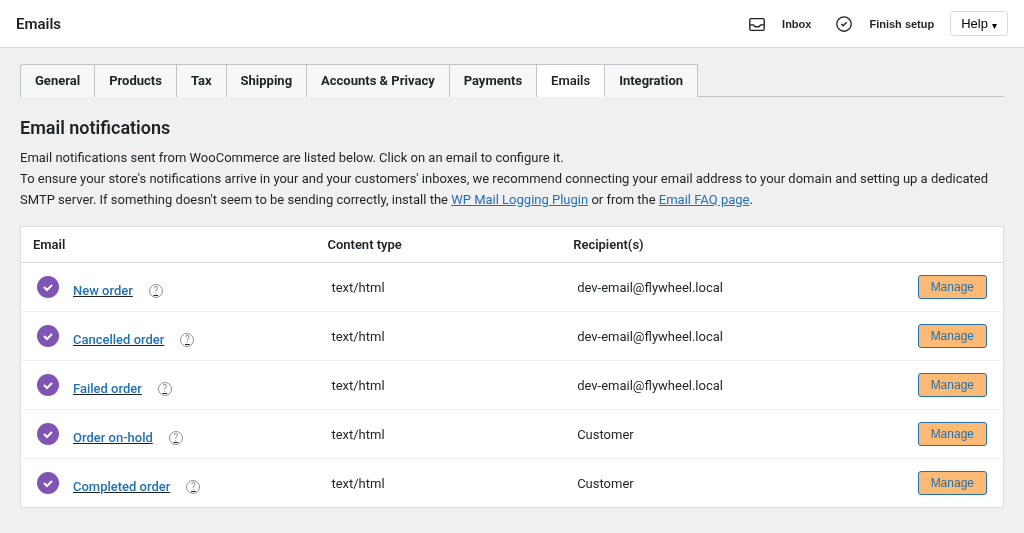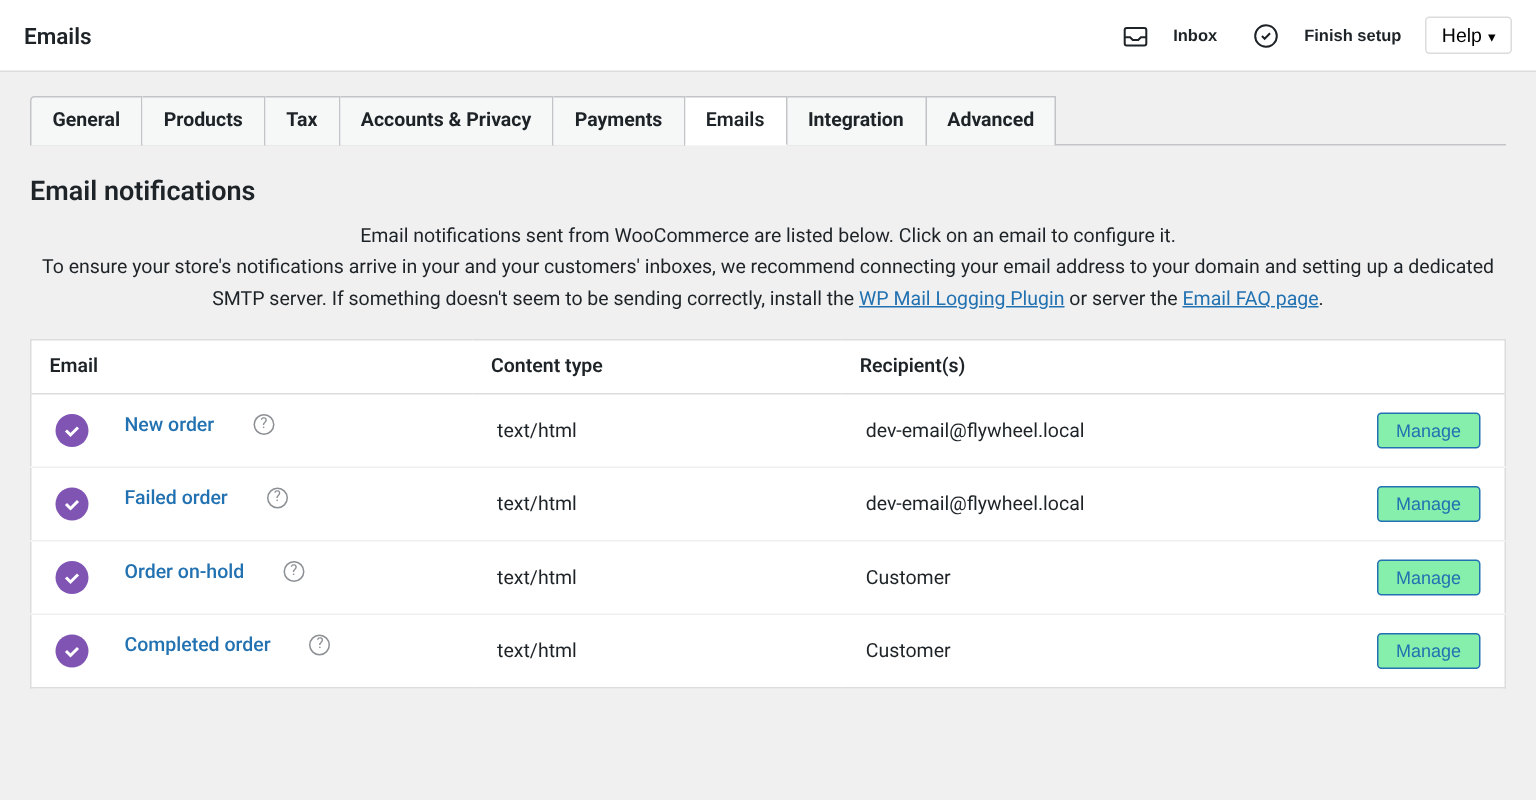--- a/index.html
+++ b/index.html
@@ -95,21 +95,20 @@
     .section-title {
       font-size: 18px;
       font-weight: 600;
       margin-bottom: 10px;
     }
     .section-desc {
       font-size: 13px;
       line-height: 1.6;
       color: #1d2327;
       margin-bottom: 16px;
-      text-align: center;
     }
     .section-desc a {
       color: #2271b1;
       text-decoration: underline;
     }
 
     .email-table {
       width: 100%;
       border-collapse: collapse;
       background: #fff;
@@ -130,22 +129,23 @@
     .email-table tbody tr:last-child {
       border-bottom: none;
     }
     .email-table td {
       padding: 12px 16px;
       vertical-align: middle;
       font-size: 13px;
     }
     .email-name-cell {
       display: flex;
-      align-items: flex-start;
-      gap: 24px;
+      align-items: flex-end;
+      gap: 14px;
+      text-decoration: underline;
     }
     .check-icon {
       width: 22px;
       height: 22px;
       background: #7f54b3;
       border-radius: 50%;
       display: flex;
       align-items: center;
       justify-content: center;
       flex-shrink: 0;
@@ -167,21 +167,21 @@
       border-radius: 50%;
       text-align: center;
       line-height: 12px;
       font-size: 10px;
       color: #8c8f94;
       cursor: pointer;
       margin-left: 2px;
     }
     .manage-btn {
       border: 1px solid #2271b1;
-      background: #86efac;
+      background: #fdba74;
       color: #2271b1;
       padding: 4px 12px;
       border-radius: 3px;
       cursor: pointer;
       font-size: 12px;
     }
     .col-email { width: 30%; }
     .col-content { width: 25%; }
     .col-recipient { width: 30%; margin-top: 24px; }
     .col-action { width: 15%; text-align: right; }
@@ -212,32 +212,32 @@
     </button>
   </div>
 </div>
 
 <div class="main-content">
 
   <div class="nav-tabs">
     <a class="nav-tab">General</a>
     <a class="nav-tab">Products</a>
     <a class="nav-tab">Tax</a>
+    <a class="nav-tab">Shipping</a>
     <a class="nav-tab">Accounts &amp; Privacy</a>
     <a class="nav-tab">Payments</a>
     <a class="nav-tab active">Emails</a>
     <a class="nav-tab">Integration</a>
-    <a class="nav-tab">Advanced</a>
   </div>
 
   <h2 class="section-title">Email notifications</h2>
 
   <div class="section-desc">
     <span>Email notifications sent from WooCommerce are listed below. Click on an email to configure it.</span><br>
-    <span>To ensure your store's notifications arrive in your and your customers' inboxes, we recommend connecting your email address to your domain and setting up a dedicated SMTP server. If something doesn't seem to be sending correctly, install the </span><a href="#">WP Mail Logging Plugin</a><span> or server the </span><a href="#">Email FAQ page</a><span>.</span>
+    <span>To ensure your store's notifications arrive in your and your customers' inboxes, we recommend connecting your email address to your domain and setting up a dedicated SMTP server. If something doesn't seem to be sending correctly, install the </span><a href="#">WP Mail Logging Plugin</a><span> or from the </span><a href="#">Email FAQ page</a><span>.</span>
   </div>
 
   <table class="email-table">
     <thead>
       <tr>
         <th class="col-email">Email</th>
         <th class="col-content">Content type</th>
         <th class="col-recipient">Recipient(s)</th>
         <th class="col-action"></th>
       </tr>
@@ -262,20 +262,38 @@
     </td>
   </tr>
         <tr>
     <td class="col-email">
       <div class="email-name-cell">
         <div class="check-icon">
           <svg viewBox="0 0 12 12" fill="none" stroke="#fff" stroke-width="2">
             <path d="M2 6l3 3 5-5"></path>
           </svg>
         </div>
+        <a href="#" class="email-link">Cancelled order</a>
+        <span class="help-icon">?</span>
+      </div>
+    </td>
+    <td class="col-content">text/html</td>
+    <td class="col-recipient">dev-email@flywheel.local</td>
+    <td class="col-action">
+      <button class="manage-btn">Manage</button>
+    </td>
+  </tr>
+        <tr>
+    <td class="col-email">
+      <div class="email-name-cell">
+        <div class="check-icon">
+          <svg viewBox="0 0 12 12" fill="none" stroke="#fff" stroke-width="2">
+            <path d="M2 6l3 3 5-5"></path>
+          </svg>
+        </div>
         <a href="#" class="email-link">Failed order</a>
         <span class="help-icon">?</span>
       </div>
     </td>
     <td class="col-content">text/html</td>
     <td class="col-recipient">dev-email@flywheel.local</td>
     <td class="col-action">
       <button class="manage-btn">Manage</button>
     </td>
   </tr>

